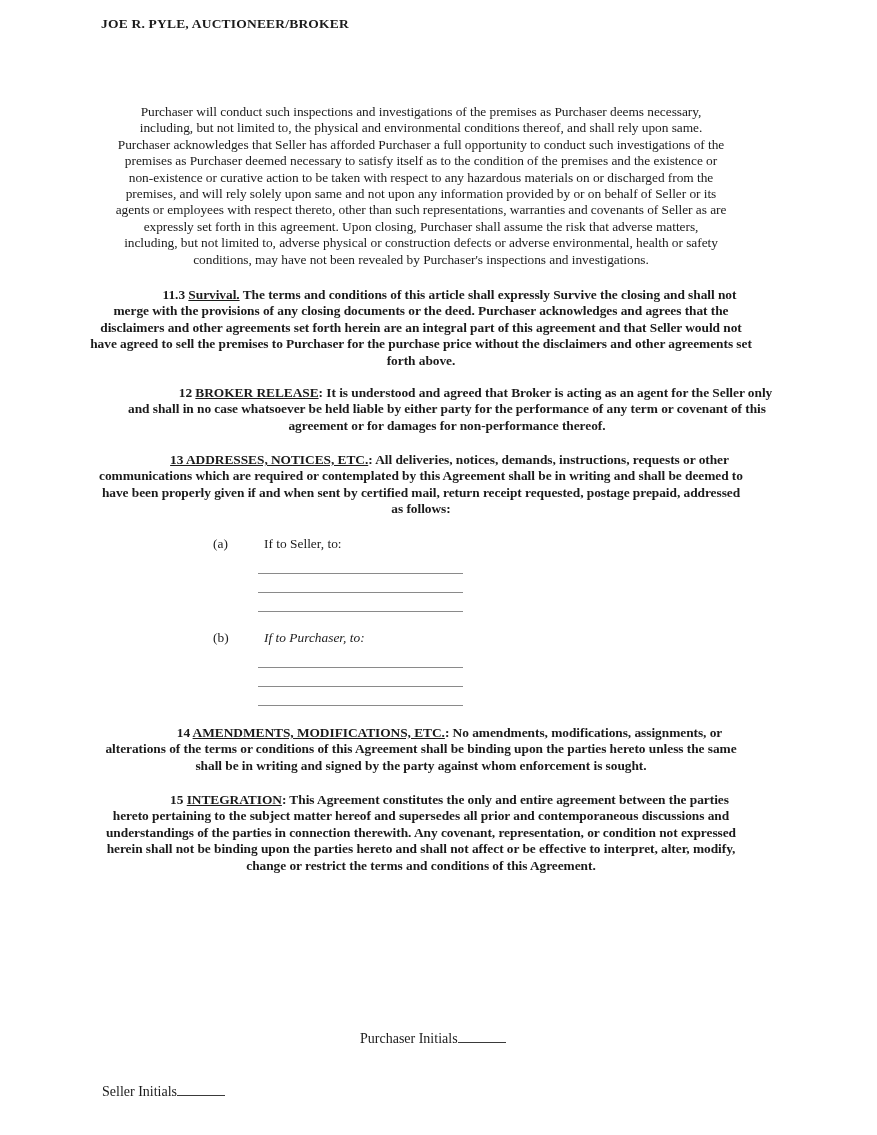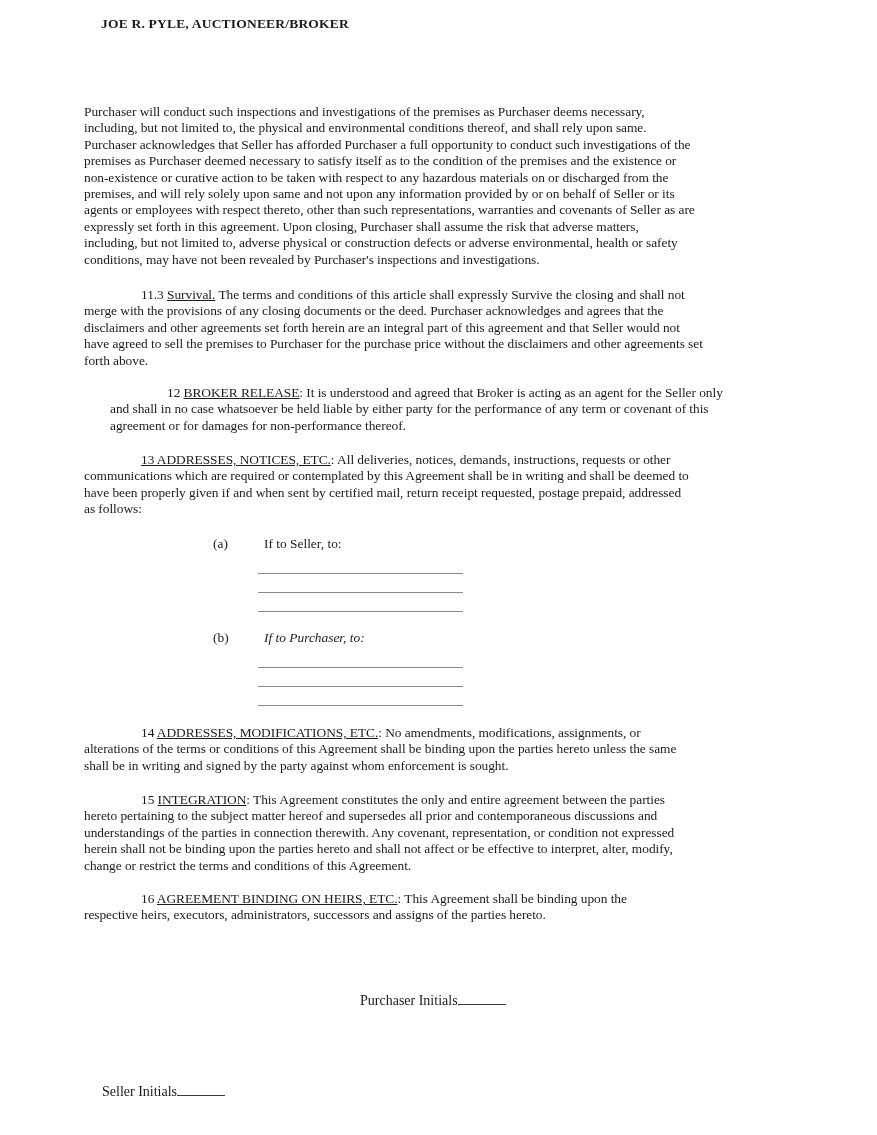--- a/index.html
+++ b/index.html
@@ -8,20 +8,21 @@
     background: #ffffff;
   }
   .page {
     position: relative;
     width: 877px;
     height: 1135px;
     background: #ffffff;
     font-family: "Liberation Serif", "DejaVu Serif", serif;
     color: #1b1b1b;
     overflow: hidden;
+    text-align: center;
   }
   .doc-header {
     position: absolute;
     left: 101px;
     top: 16px;
     font-size: 13.5px;
     font-weight: bold;
     letter-spacing: 0.2px;
     white-space: nowrap;
   }
@@ -31,20 +32,21 @@
     width: 674px;
     font-size: 13.4px;
     line-height: 16.4px;
     letter-spacing: -0.05px;
   }
   .para .body-text {
     white-space: pre-line;
   }
   .section-para {
     text-indent: 57px;
+    font-weight: bold;
   }
   .u {
     text-decoration: underline;
   }
   .addr-item-label {
     position: absolute;
     font-size: 13.4px;
     line-height: 16.4px;
   }
   .addr-item-text {
@@ -119,30 +121,28 @@
   </div>
 
   <div class="addr-item-label" style="left:213px; top:630px;">(b)</div>
   <div class="addr-item-text" style="left:264px; top:630px;font-style:italic;">If to Purchaser, to:</div>
   <div class="addr-lines" style="top:650px;">
     <div class="addr-line"></div>
     <div class="addr-line"></div>
     <div class="addr-line"></div>
   </div>
 
-  <div class="para section-para" style="top:725px;"><span>14 </span><span class="u">ADDRESSES, MODIFICATIONS, ETC.</span><span>: </span><span class="body-text">No amendments, modifications, assignments, or
+  <div class="para section-para" style="top:725px;"><span>14 </span><span class="u">AMENDMENTS, MODIFICATIONS, ETC.</span><span>: </span><span class="body-text">No amendments, modifications, assignments, or
 alterations of the terms or conditions of this Agreement shall be binding upon the parties hereto unless the same
 shall be in writing and signed by the party against whom enforcement is sought.</span></div>
 
   <div class="para section-para" style="top:792px;"><span>15 </span><span class="u">INTEGRATION</span><span>: </span><span class="body-text">This Agreement constitutes the only and entire agreement between the parties
 hereto pertaining to the subject matter hereof and supersedes all prior and contemporaneous discussions and
 understandings of the parties in connection therewith. Any covenant, representation, or condition not expressed
 herein shall not be binding upon the parties hereto and shall not affect or be effective to interpret, alter, modify,
 change or restrict the terms and conditions of this Agreement.</span></div>
 
-  <div class="para section-para" style="top:891px;"><span>16 </span><span class="u">AGREEMENT BINDING ON HEIRS, ETC.</span><span>: </span><span class="body-text">This Agreement shall be binding upon the
-respective heirs, executors, administrators, successors and assigns of the parties hereto.</span></div>
 
   <div class="footer-label" style="left:102px; top:1083px;"><span>Seller Initials</span><span class="blank-underline"></span></div>
 
-  <div class="footer-label" style="left:360px; top:992px;"><span>Purchaser Initials</span><span class="blank-underline"></span></div>
+  <div class="footer-label" style="left:360px; top:1030px;"><span>Purchaser Initials</span><span class="blank-underline"></span></div>
 
 </div>
 
 </body></html>

